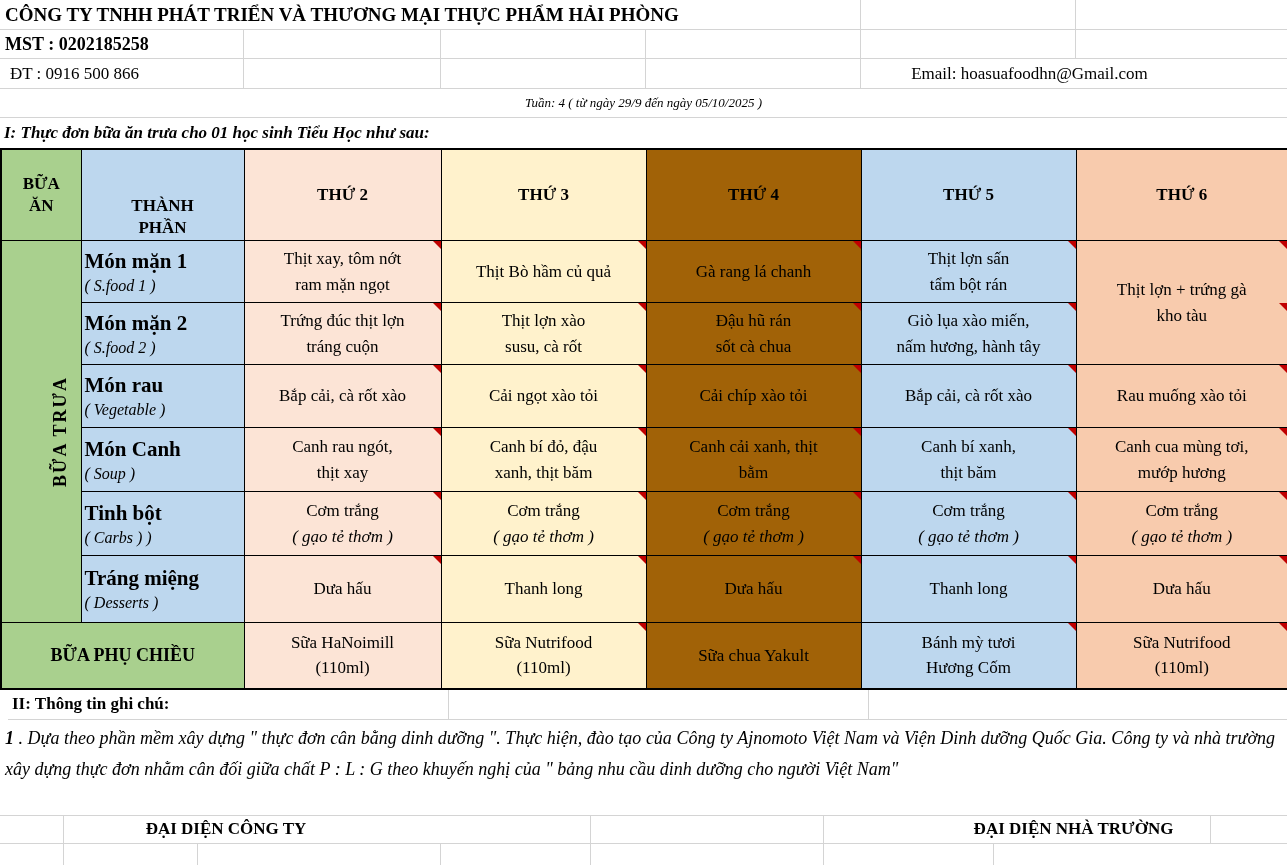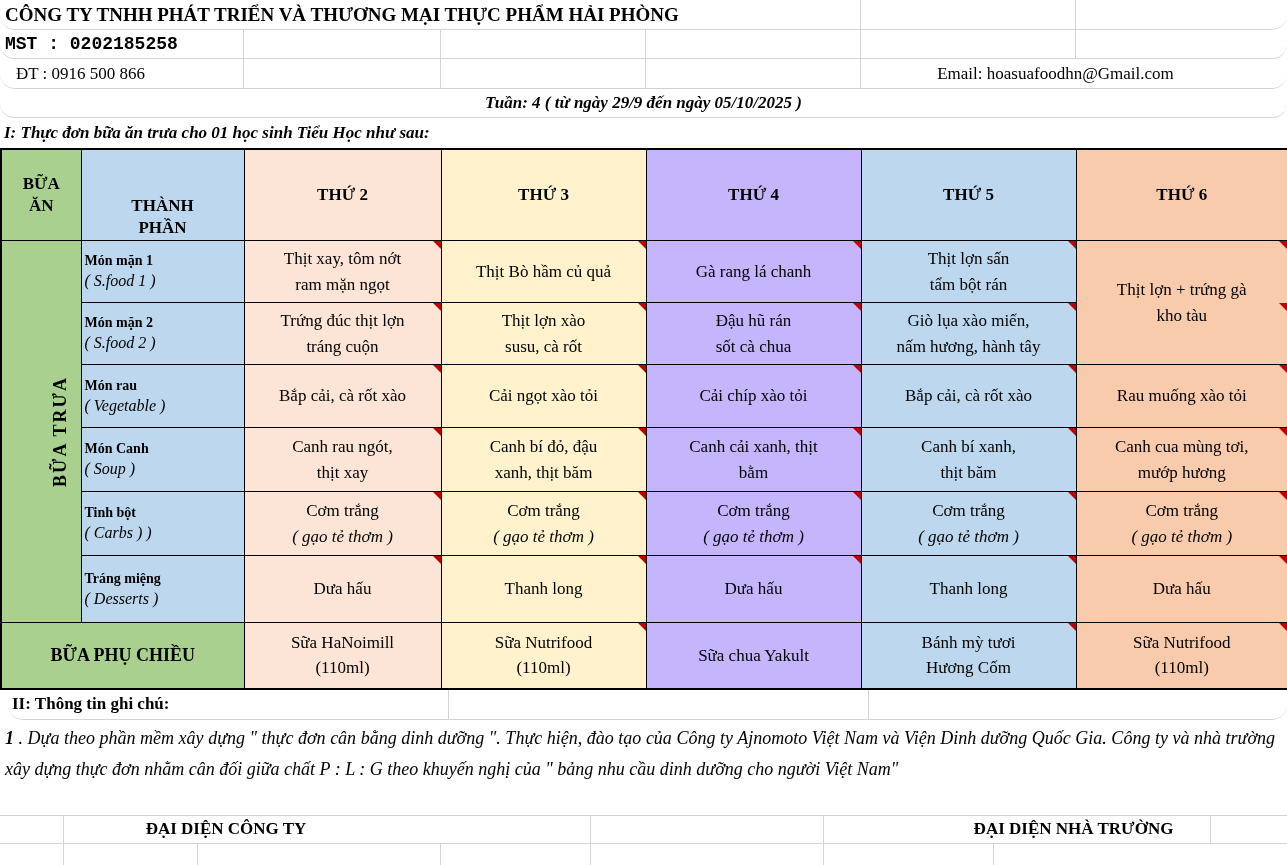--- a/index.html
+++ b/index.html
@@ -5,49 +5,49 @@
   * { box-sizing: border-box; margin: 0; padding: 0; }
   html,body { background:#fff; }
   .sheet {
     position: relative;
     width: 1287px; height: 865px;
     background: #fff; color: #000;
     font-family: "Liberation Serif", "DejaVu Serif", serif;
     overflow: hidden;
   }
   
-  .toprow { position: relative; display: flex; align-items: center; border-radius: 15px; }
+  .toprow { position: relative; display: flex; align-items: center; }
   .bb { border-bottom: 1px solid #d4d4d4; }
   .gl { position:absolute; top:0; bottom:0; width:1px; background:#d4d4d4; }
   .r-company { height:30px; font-weight:bold; font-size:19px; padding-left:5px; }
-  .r-mst     { height:29px; font-weight:bold; font-size:18px; padding-left:5px;font-family:Liberation Mono, monospace; }
-  .r-phone   { height:30px; font-size:17px; padding-left:16px; }
-  .email-box { position:absolute; left:842px; width:427px; text-align:center; font-size:17px; }
+  .r-mst     { height:29px; font-weight:bold; font-size:18px; padding-left:5px; }
+  .r-phone   { height:30px; font-size:17px; padding-left:10px; }
+  .email-box { position:absolute; left:816px; width:427px; text-align:center; font-size:17px; }
   .r-title   { height:29px; font-weight:bold; font-size:18px; justify-content:center; }
-  .r-week    { height:29px; font-weight:bold; font-style:italic; font-size:17px; justify-content:center; }
+  .r-week    { height:29px; font-weight:normal; font-style:italic; font-size:13px; justify-content:center; }
   .r-sec     { height:30px; font-weight:bold; font-style:italic; font-size:17px; padding-left:4px; }
   .r-sec2    { height:30px; font-weight:bold; font-style:normal;margin-left:8px; }
   
   table.menu { border-collapse: collapse; table-layout: fixed; width:1287px; border:2px solid #000; }
   table.menu td, table.menu th { border:1.5px solid #000; position:relative; padding:1px 3px; vertical-align:middle; }
   th { font-weight:bold; font-size:17px; text-align:center; line-height:1.3; }
   .hdr-inner { display:inline-block; }
   .w70 { max-width:64px; }
   .w95 { max-width:95px;margin-top:44px; }
   .c-greenD { background:#A9D08E; }
-  .c-greenL { background:#c4b5fd; }
+  .c-greenL { background:#a16207; }
   .c-blue   { background:#BDD7EE; }
   .c-peach  { background:#FCE4D6; }
   .c-yellow { background:#FFF2CC; }
   .c-orange { background:#F8CBAD; }
   .day-cell { text-align:center; font-size:17px; line-height:1.5; }
   .ctext { white-space: pre-line; display:block; }
   .csub  { display:block; font-style:italic; }
   .label-cell { padding-left:6px; }
-  .rl { display:block; font-weight:bold; font-size:14px; line-height:1.4; }
+  .rl { display:block; font-weight:bold; font-size:21px; line-height:1.4; }
   .rs { display:block; font-style:italic; font-size:16px; line-height:1.3; }
   .lunch-cell { text-align:center; }
   .vtext { transform: rotate(-90deg); white-space:nowrap; font-weight:bold; font-size:18px; letter-spacing:2px; display:inline-block; }
   .snack-label { text-align:center; font-weight:bold; font-size:18px; }
   .tri { position:absolute; top:0; right:0; width:0; height:0;
          border-top:8px solid #C00000; border-left:8px solid transparent; }
   .tri-mid { top:50%; }
   
   .note {
     position:relative; height:96px; padding:3px 12px 0 5px;

